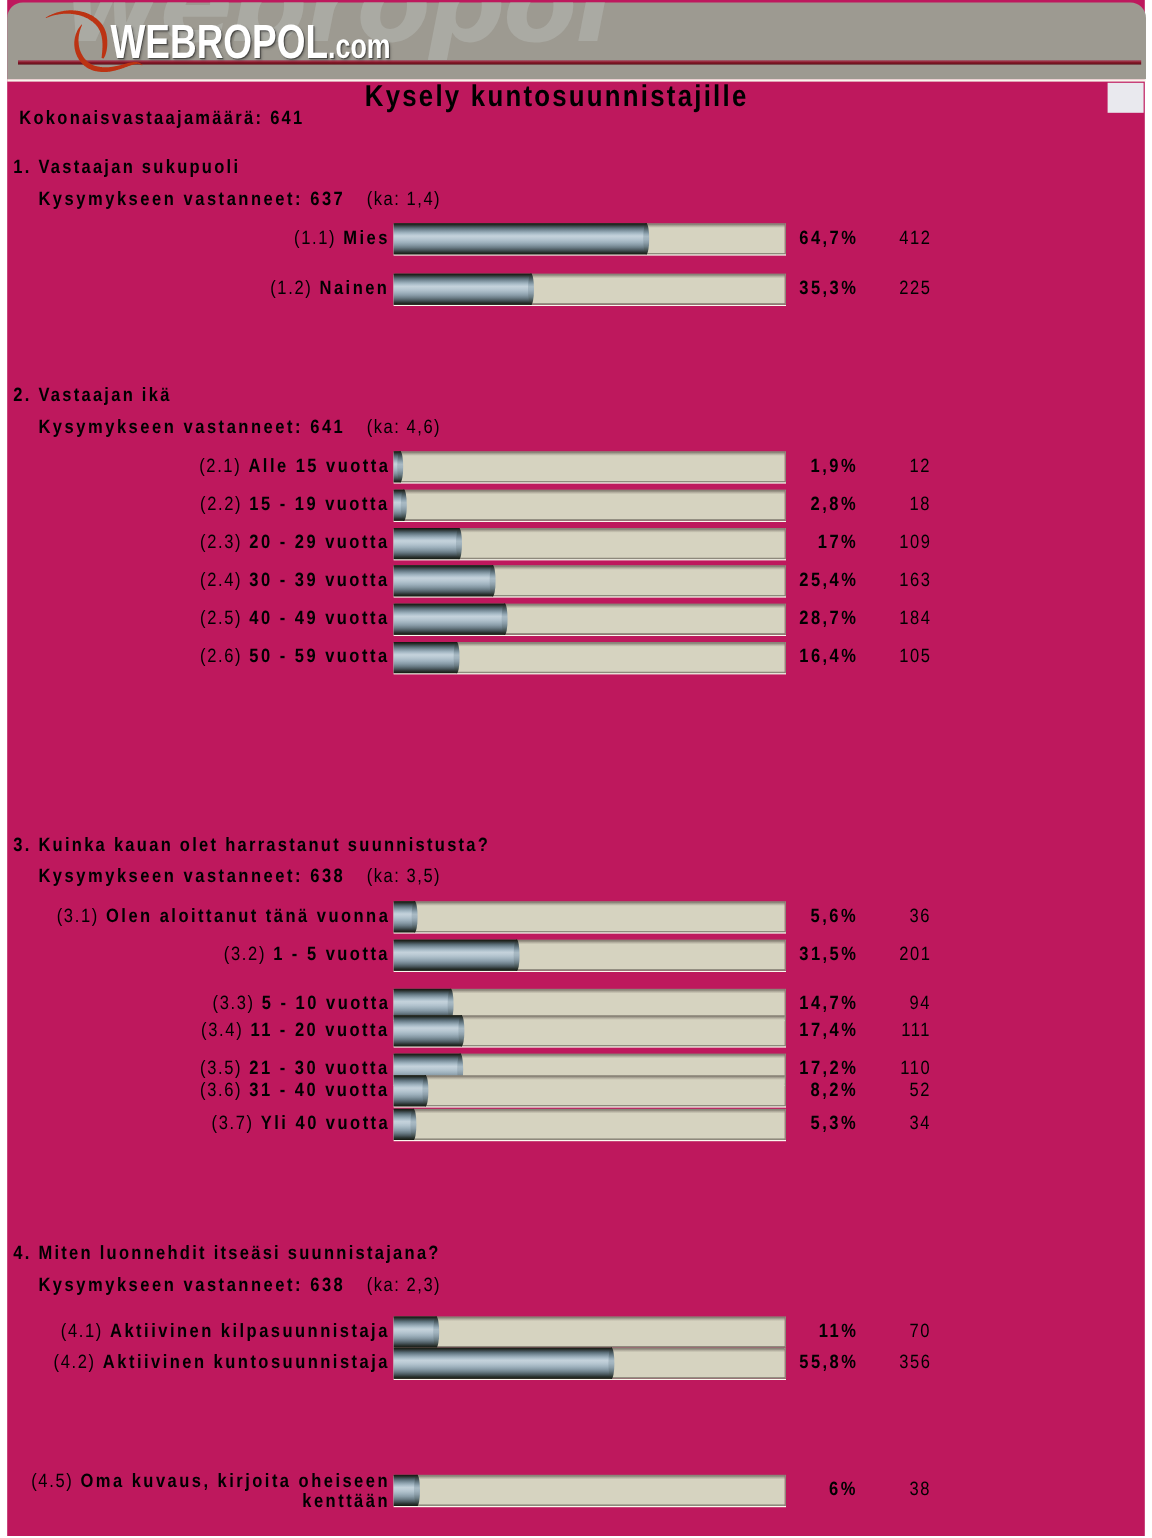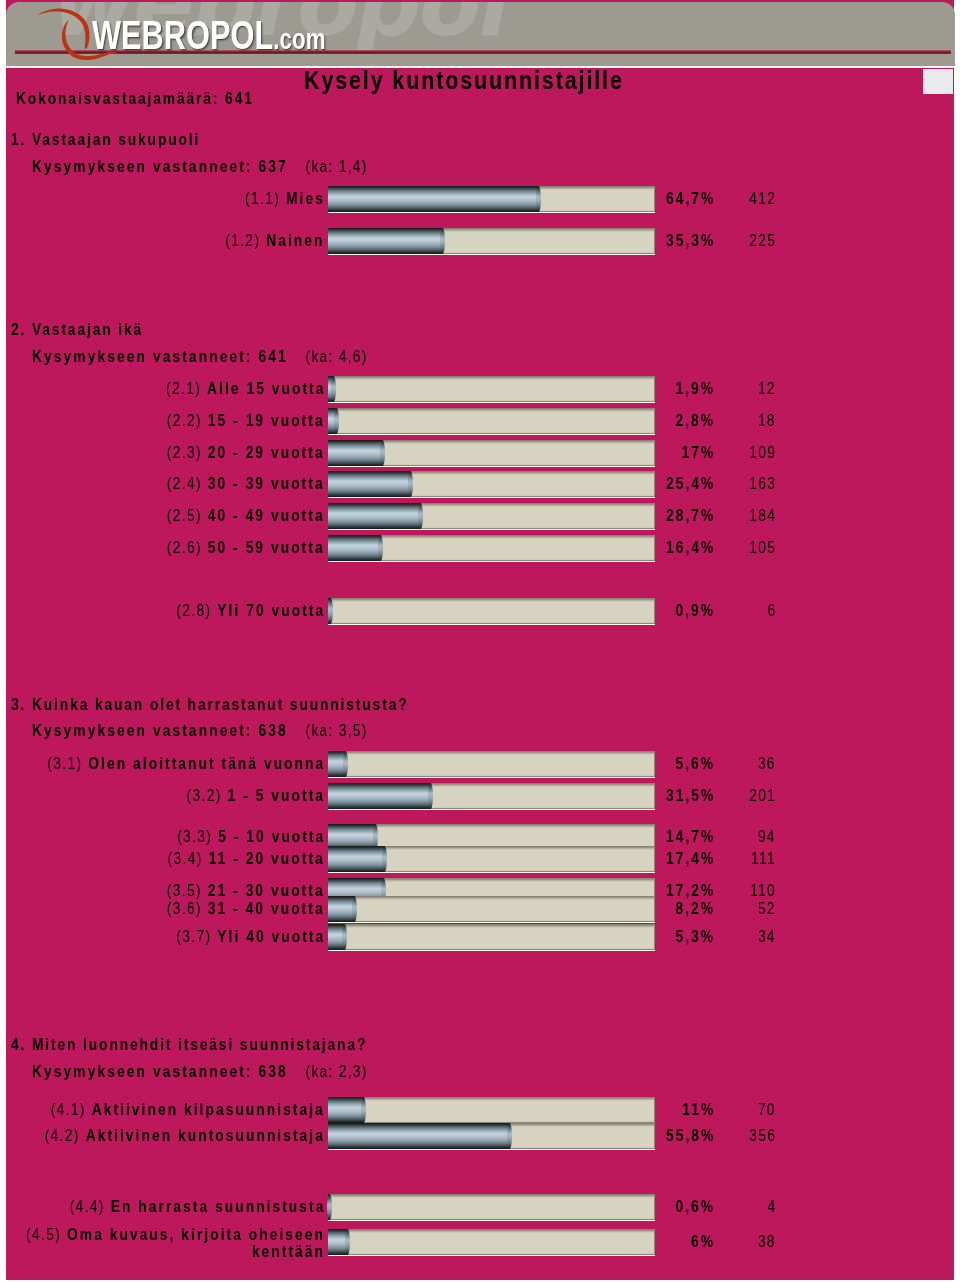--- a/index.html
+++ b/index.html
@@ -167,30 +167,20 @@
   <div class="row" style="top:212.9px">
     <div class="lbl"><span class="code">(2.6)</span> <span class="nm">50 - 59 vuotta</span></div>
     <div class="track">
           <div class="bar" style="width:53.4px">
             <span class="cap"></span>
           </div>
         </div>
     <div class="pct">16,4%</div>
     <div class="val">105</div>
   </div>
-  <div class="row" style="top:276.3px">
-    <div class="lbl"><span class="code">(2.8)</span> <span class="nm">Yli 70 vuotta</span></div>
-    <div class="track">
-          <div class="bar" style="width:2.9px">
-            <span class="cap"></span>
-          </div>
-        </div>
-    <div class="pct">0,9%</div>
-    <div class="val">6</div>
-  </div>
 </div>
 <div class="q" style="top:696.5px;height:261.9px">
   <div class="q-title" style="top:0px"><span>3.</span> <span>Kuinka kauan olet harrastanut suunnistusta?</span></div>
   <div class="q-sub" style="top:26.8px"><span>Kysymykseen vastanneet: 638</span>&nbsp;&nbsp; <span class="ka">(ka: 3,5)</span></div>
   <div class="row" style="top:54.4px">
     <div class="lbl"><span class="code">(3.1)</span> <span class="nm">Olen aloittanut tänä vuonna</span></div>
     <div class="track">
           <div class="bar" style="width:18.2px">
             <span class="cap"></span>
           </div>
@@ -275,30 +265,20 @@
   <div class="row" style="top:86.2px">
     <div class="lbl"><span class="code">(4.2)</span> <span class="nm">Aktiivinen kuntosuunnistaja</span></div>
     <div class="track">
           <div class="bar" style="width:181.6px">
             <span class="cap"></span>
           </div>
         </div>
     <div class="pct">55,8%</div>
     <div class="val">356</div>
   </div>
-  <div class="row" style="top:156.8px">
-    <div class="lbl"><span class="code">(4.4)</span> <span class="nm">En harrasta suunnistusta</span></div>
-    <div class="track">
-          <div class="bar" style="width:2.0px">
-            <span class="cap"></span>
-          </div>
-        </div>
-    <div class="pct">0,6%</div>
-    <div class="val">4</div>
-  </div>
   <div class="row" style="top:192.3px">
     <div class="lbl two"><span class="code">(4.5)</span> <span class="nm">Oma kuvaus, kirjoita oheiseen kenttään</span></div>
     <div class="track">
           <div class="bar" style="width:19.5px">
             <span class="cap"></span>
           </div>
         </div>
     <div class="pct">6%</div>
     <div class="val">38</div>
   </div>

